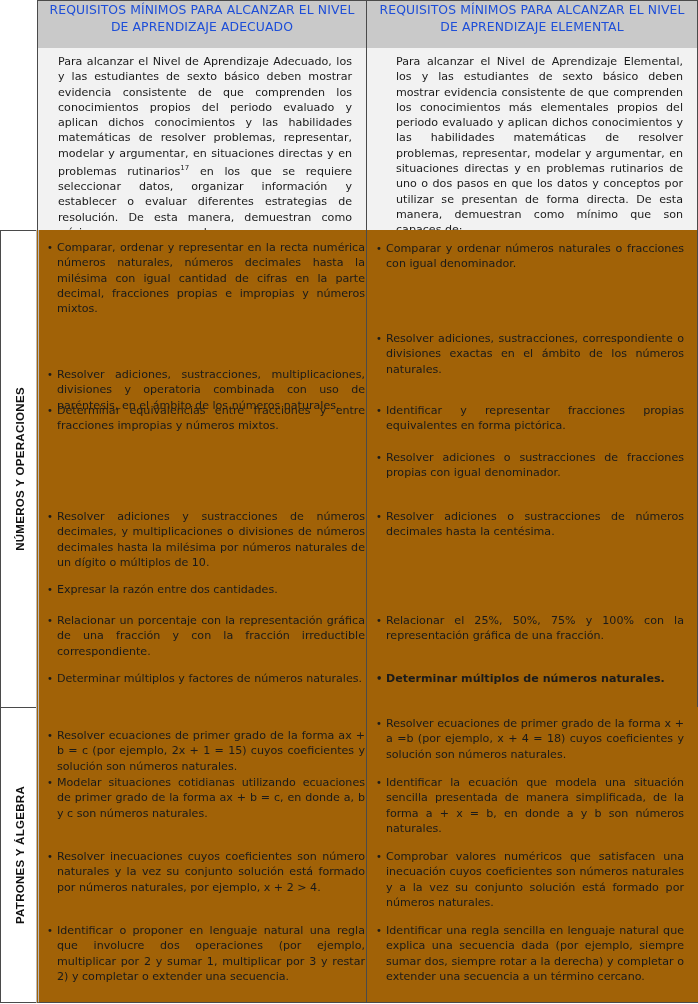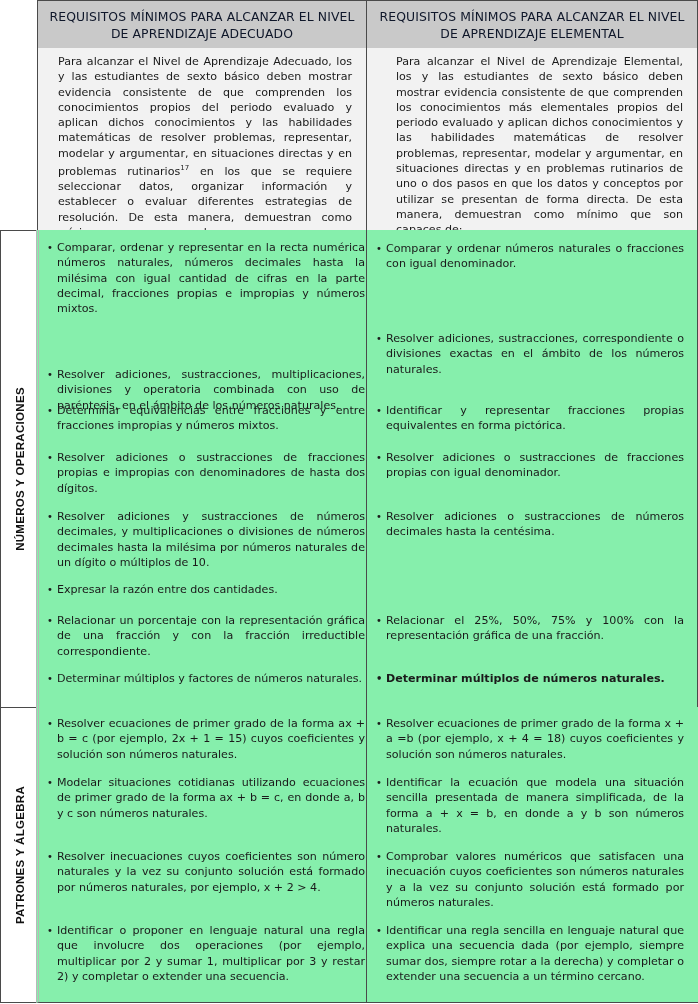--- a/index.html
+++ b/index.html
@@ -1,25 +1,25 @@
 <!DOCTYPE html>
 <html><head>
 <meta charset="utf-8">
 <style>
   html, body { margin: 0; padding: 0; background: #ffffff; }
   body { width: 698px; height: 1004px; position: relative; overflow: hidden;
          font-family: "DejaVu Sans", sans-serif; color: #1a1a1a; }
   .tbl { position: absolute; left: 0; top: 0; width: 698px; height: 1004px; }
   .cell { position: absolute; box-sizing: border-box; }
-  .hdr { background: #c9c9c9; border: 1px solid #4a4a4a; display: flex; align-items: center;
+  .hdr { background: #c9c9c9; border: 1px solid #4a4a4a; display: flex; align-items: flex-start;
          justify-content: center; text-align: center; font-size: 12.4px; line-height: 17px;
-         letter-spacing: 0.1px; color: #0f172a; padding: 0 10px; }
+         letter-spacing: 0.1px; color: #1d4ed8; padding: 0 10px; }
   .intro { background: #f2f2f2; border-left: 1px solid #4a4a4a; border-right: 1px solid #4a4a4a;
            font-size: 11.1px; line-height: 15.3px; text-align: justify; padding: 6px 14px 0 20px; }
-  .body-col { border-left: 1px solid #4a4a4a; border-right: 1px solid #4a4a4a; background: #86efac; }
+  .body-col { border-left: 1px solid #4a4a4a; border-right: 1px solid #4a4a4a; background: #a16207; }
   .col1.body-col { border-left: 3px double #b8b8b8; }
   .sec-label { border: 1px solid #4a4a4a; border-right: none; background: #fff; }
   .sec-label span { position: absolute; left: 50%; top: 50%; transform: translate(-50%,-50%) rotate(-90deg);
                     white-space: nowrap; font-family: "Liberation Sans", sans-serif; font-weight: bold;
                     font-size: 11.5px; letter-spacing: 0.3px; color: #111; }
   .hline { position: absolute; height: 1px; background: #4a4a4a; }
   .item { position: absolute; box-sizing: border-box; font-size: 11.1px; line-height: 15.3px;
           text-align: justify; padding-left: 10px; }
   .item::before { content: "\2022"; position: absolute; left: 0; top: 0; font-size: 10px; }
   .c1 .item { left: 8px; width: 318px; }
@@ -46,21 +46,20 @@
   <div class="hline" style="left:0; top:230px; width:698px;"></div>
 
   <div class="cell sec-label" style="left:0; top:230px; width:38px; height:478px;">
     <span>NÚMEROS Y OPERACIONES</span>
   </div>
   <div class="cell body-col col1" style="left:36px; top:230px; width:331px; height:478px;">
     <div class="c1" style="position:relative; width:100%; height:100%;">
       <div class="item" style="top:10px;">Comparar, ordenar y representar en la recta numérica números naturales, números decimales hasta la milésima con igual cantidad de cifras en la parte decimal, fracciones propias e impropias y números mixtos.</div>
       <div class="item" style="top:101px;margin-top:36px;">Resolver adiciones, sustracciones, multiplicaciones, divisiones y operatoria combinada con uso de paréntesis, en el ámbito de los números naturales.</div>
       <div class="item" style="top:173px;">Determinar equivalencias entre fracciones y entre fracciones impropias y números mixtos.</div>
-      <div class="item" style="top:220px;">Resolver adiciones o sustracciones de fracciones propias e impropias con denominadores de hasta dos dígitos.</div>
       <div class="item" style="top:279px;">Resolver adiciones y sustracciones de números decimales, y multiplicaciones o divisiones de números decimales hasta la milésima por números naturales de un dígito o múltiplos de 10.</div>
       <div class="item" style="top:352px;">Expresar la razón entre dos cantidades.</div>
       <div class="item" style="top:383px;">Relacionar un porcentaje con la representación gráfica de una fracción y con la fracción irreductible correspondiente.</div>
       <div class="item" style="top:441px;">Determinar múltiplos y factores de números naturales.</div>
     </div>
   </div>
   <div class="cell body-col" style="left:366px; top:230px; width:332px; height:478px;">
     <div class="c2" style="position:relative; width:100%; height:100%;">
       <div class="item" style="top:11px;">Comparar y ordenar números naturales o fracciones con igual denominador.</div>
       <div class="item" style="top:101px;">Resolver adiciones, sustracciones, correspondiente o divisiones exactas en el ámbito de los números naturales.</div>
@@ -71,21 +70,21 @@
       <div class="item" style="top:441px;font-weight:bold;">Determinar múltiplos de números naturales.</div>
     </div>
   </div>
   <div class="hline" style="left:0; top:707px; width:698px;"></div>
 
   <div class="cell sec-label" style="left:0; top:707px; width:38px; height:296px;">
     <span>PATRONES Y ÁLGEBRA</span>
   </div>
   <div class="cell body-col col1" style="left:36px; top:707px; width:331px; height:296px; border-bottom:1px solid #4a4a4a;">
     <div class="c1" style="position:relative; width:100%; height:100%;">
-      <div class="item" style="top:9px;">Resolver ecuaciones de primer grado de la forma ax + b = c (por ejemplo, 2x + 1 = 15) cuyos coeficientes y solución son números naturales.</div>
+      <div class="item" style="top:21px;">Resolver ecuaciones de primer grado de la forma ax + b = c (por ejemplo, 2x + 1 = 15) cuyos coeficientes y solución son números naturales.</div>
       <div class="item" style="top:68px;">Modelar situaciones cotidianas utilizando ecuaciones de primer grado de la forma ax + b = c, en donde a, b y c son números naturales.</div>
       <div class="item" style="top:142px;">Resolver inecuaciones cuyos coeficientes son número naturales y la vez su conjunto solución está formado por números naturales, por ejemplo, x + 2 &gt; 4.</div>
       <div class="item" style="top:216px;">Identificar o proponer en lenguaje natural una regla que involucre dos operaciones (por ejemplo, multiplicar por 2 y sumar 1, multiplicar por 3 y restar 2) y completar o extender una secuencia.</div>
     </div>
   </div>
   <div class="cell body-col" style="left:366px; top:707px; width:392px; height:296px; border-bottom:1px solid #4a4a4a;">
     <div class="c2" style="position:relative; width:100%; height:100%;">
       <div class="item" style="top:9px;">Resolver ecuaciones de primer grado de la forma x + a =b (por ejemplo, x + 4 = 18) cuyos coeficientes y solución son números naturales.</div>
       <div class="item" style="top:68px;">Identificar la ecuación que modela una situación sencilla presentada de manera simplificada, de la forma a + x = b, en donde a y b son números naturales.</div>
       <div class="item" style="top:142px;">Comprobar valores numéricos que satisfacen una inecuación cuyos coeficientes son números naturales y a la vez su conjunto solución está formado por números naturales.</div>

